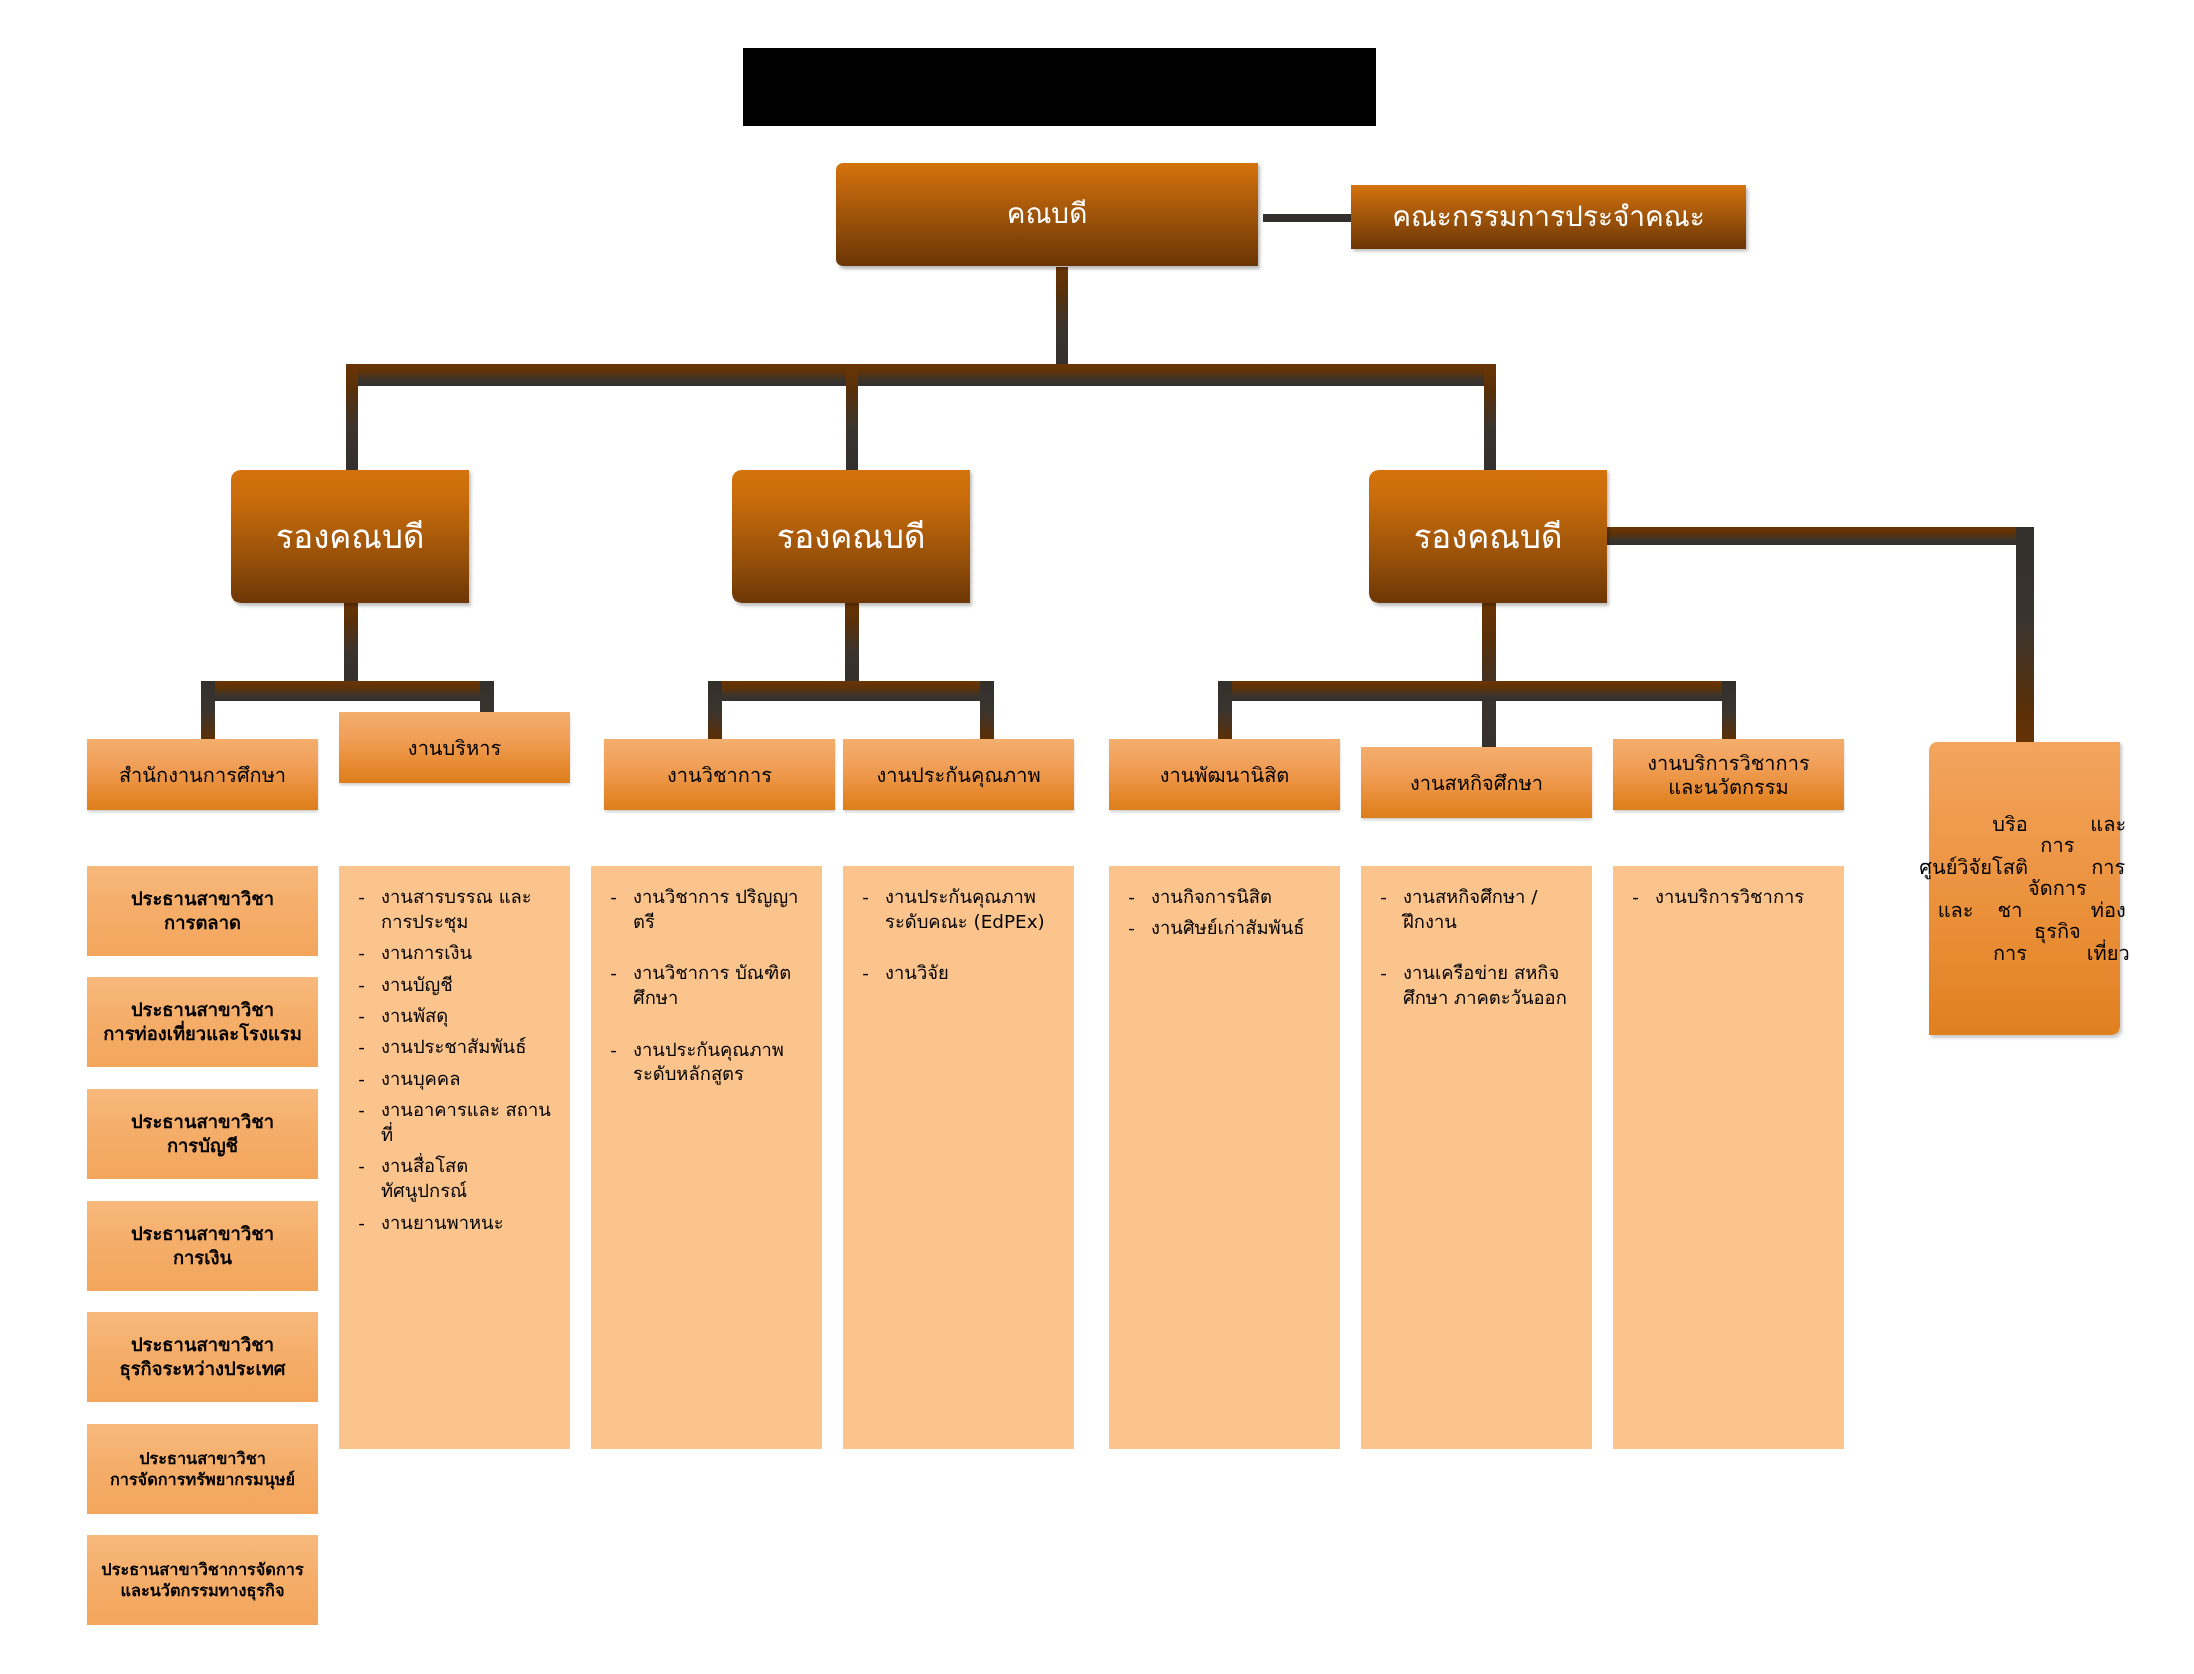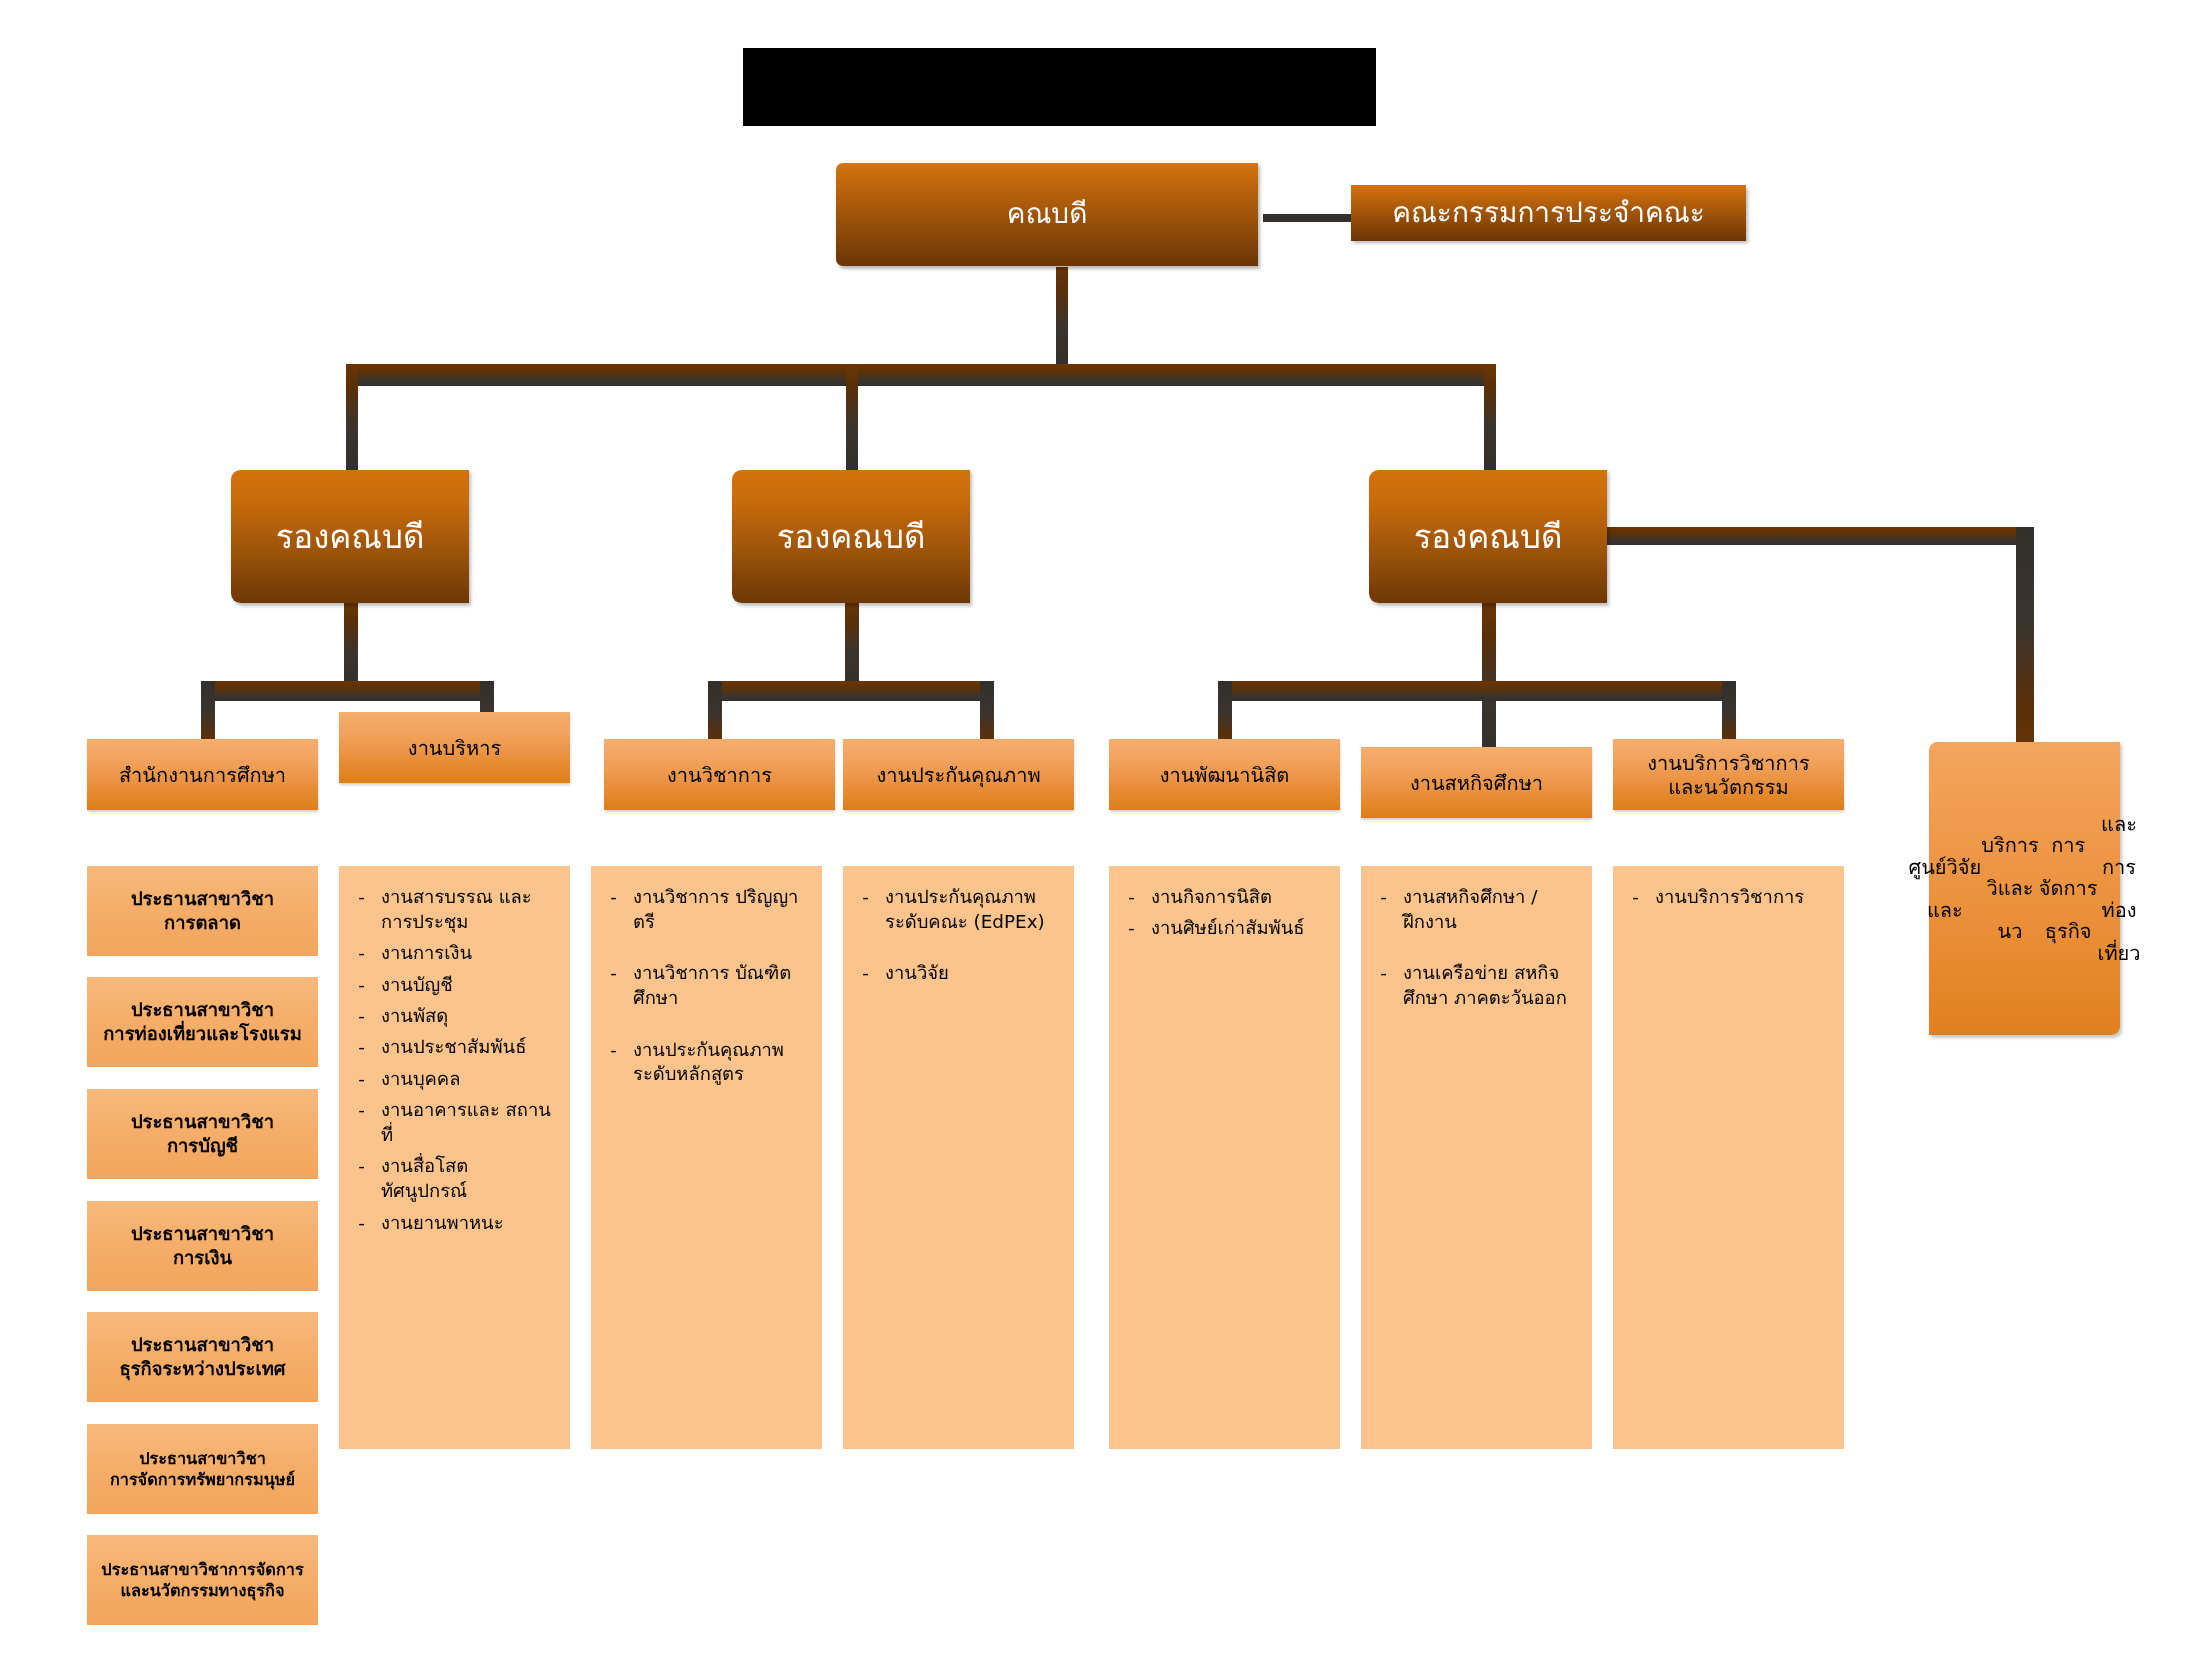--- a/index.html
+++ b/index.html
@@ -153,21 +153,21 @@
 <body>
 
 <div id="chart">
 
   <div class="box title-bar" style="left:743px; top:48px; width:633px; height:78px;"></div>
 
   <div class="conn conn-h-flat" style="left:1263px; top:214px; width:88px; height:7.5px;"></div>
 
   <div class="box node-dark" style="left:836px; top:163px; width:422px; height:103px;">คณบดี</div>
 
-  <div class="box node-dark plain" style="left:1351px; top:185px; width:395px; height:56px;text-align:center;">คณะกรรมการประจำคณะ</div>
+  <div class="box node-dark plain" style="left:1351px; top:185px; width:395px; height:64px;text-align:center;">คณะกรรมการประจำคณะ</div>
 
   <div class="conn conn-v" style="left:1056px; top:267px; width:12.3px; height:102px;"></div>
 
   <div class="conn conn-h" style="left:346px; top:364px; width:1150px; height:22px;"></div>
 
   <div class="conn conn-v" style="left:346px; top:364px; width:12.3px; height:109px;"></div>
   <div class="conn conn-v" style="left:846px; top:364px; width:12.3px; height:109px;"></div>
   <div class="conn conn-v" style="left:1484px; top:364px; width:12.3px; height:109px;"></div>
 
   <div class="box node-mid" style="left:231px; top:470px; width:238px; height:133px;">รองคณบดี</div>
@@ -206,21 +206,21 @@
 
   <div class="box node-head" style="left:1361px; top:739px; width:231px; height:71px;margin-top:8px;">งานสหกิจศึกษา</div>
 
   <div class="box node-head" style="left:1613px; top:739px; width:231px; height:71px; flex-direction:column;">
     <span>งานบริการวิชาการ</span>
     <span>และนวัตกรรม</span>
   </div>
 
   <div class="box node-center" style="left:1929px; top:742px; width:191px; height:293px;">
     <span class="cline">ศูนย์วิจัยและ</span>
-    <span class="cline">บริการวิและนว</span>
+    <span class="cline">บริอโสติชาการ</span>
     <span class="cline">การจัดการธุรกิจ</span>
     <span class="cline">และการท่องเที่ยว</span>
   </div>
 
   <div class="panel" style="left:339px; top:866px; width:231px; height:583px;">
     <ul>
       <li>งานสารบรรณ และการประชุม</li>
       <li>งานการเงิน</li>
       <li>งานบัญชี</li>
       <li>งานพัสดุ</li>

